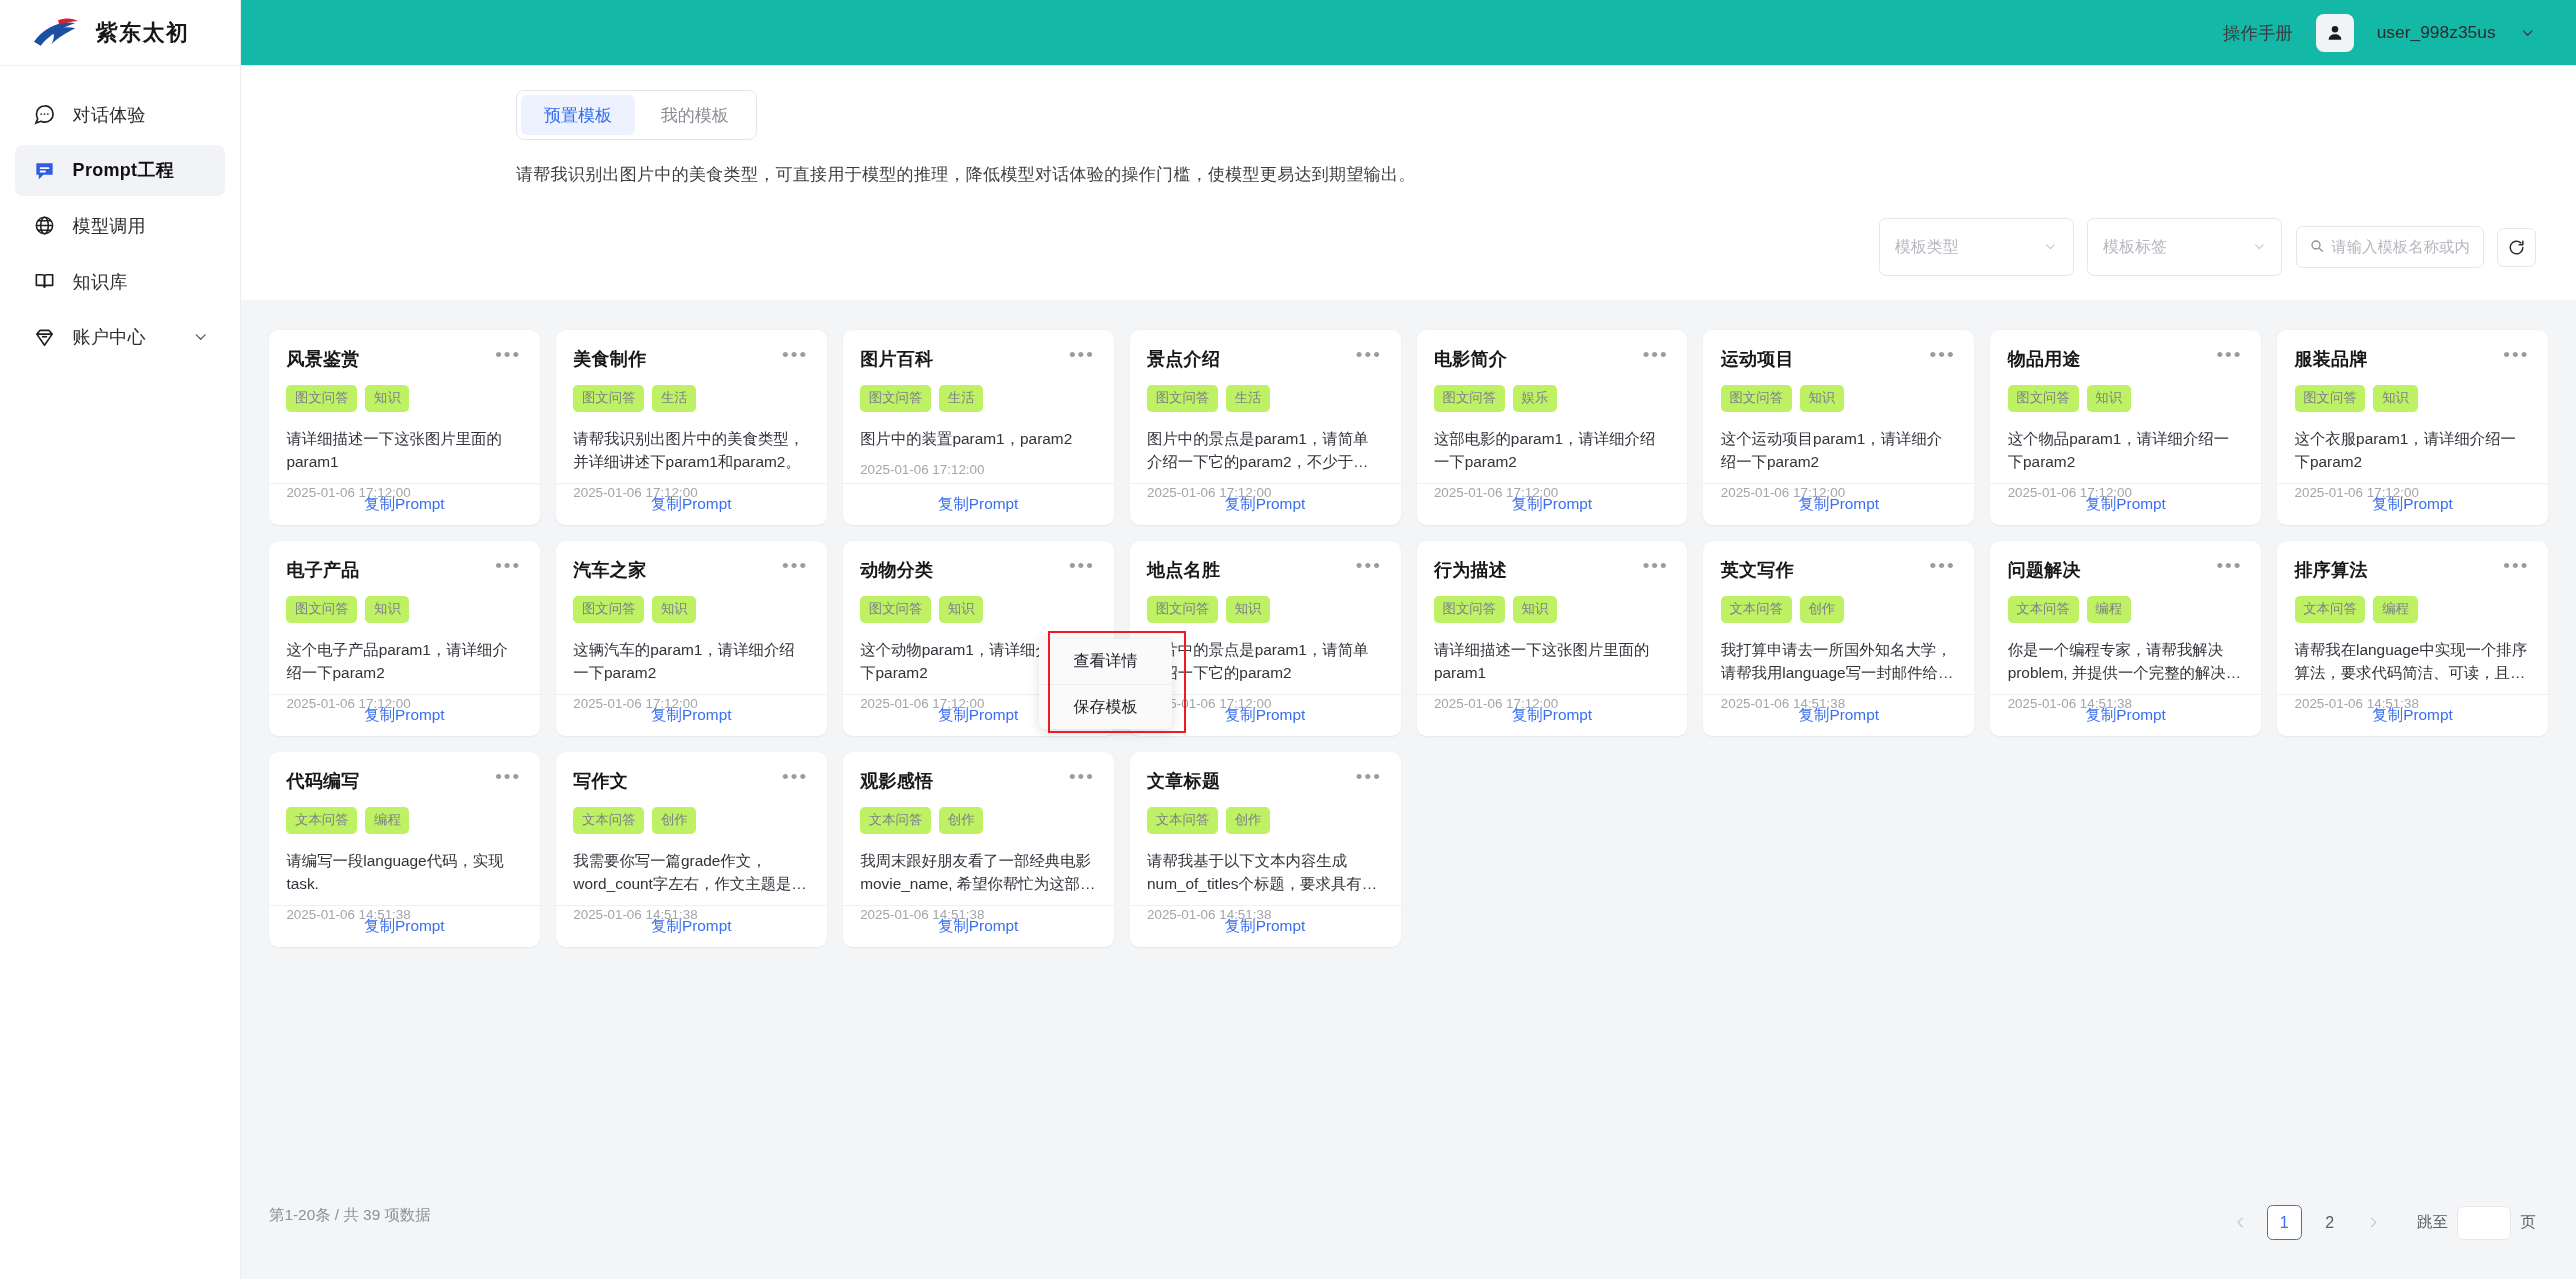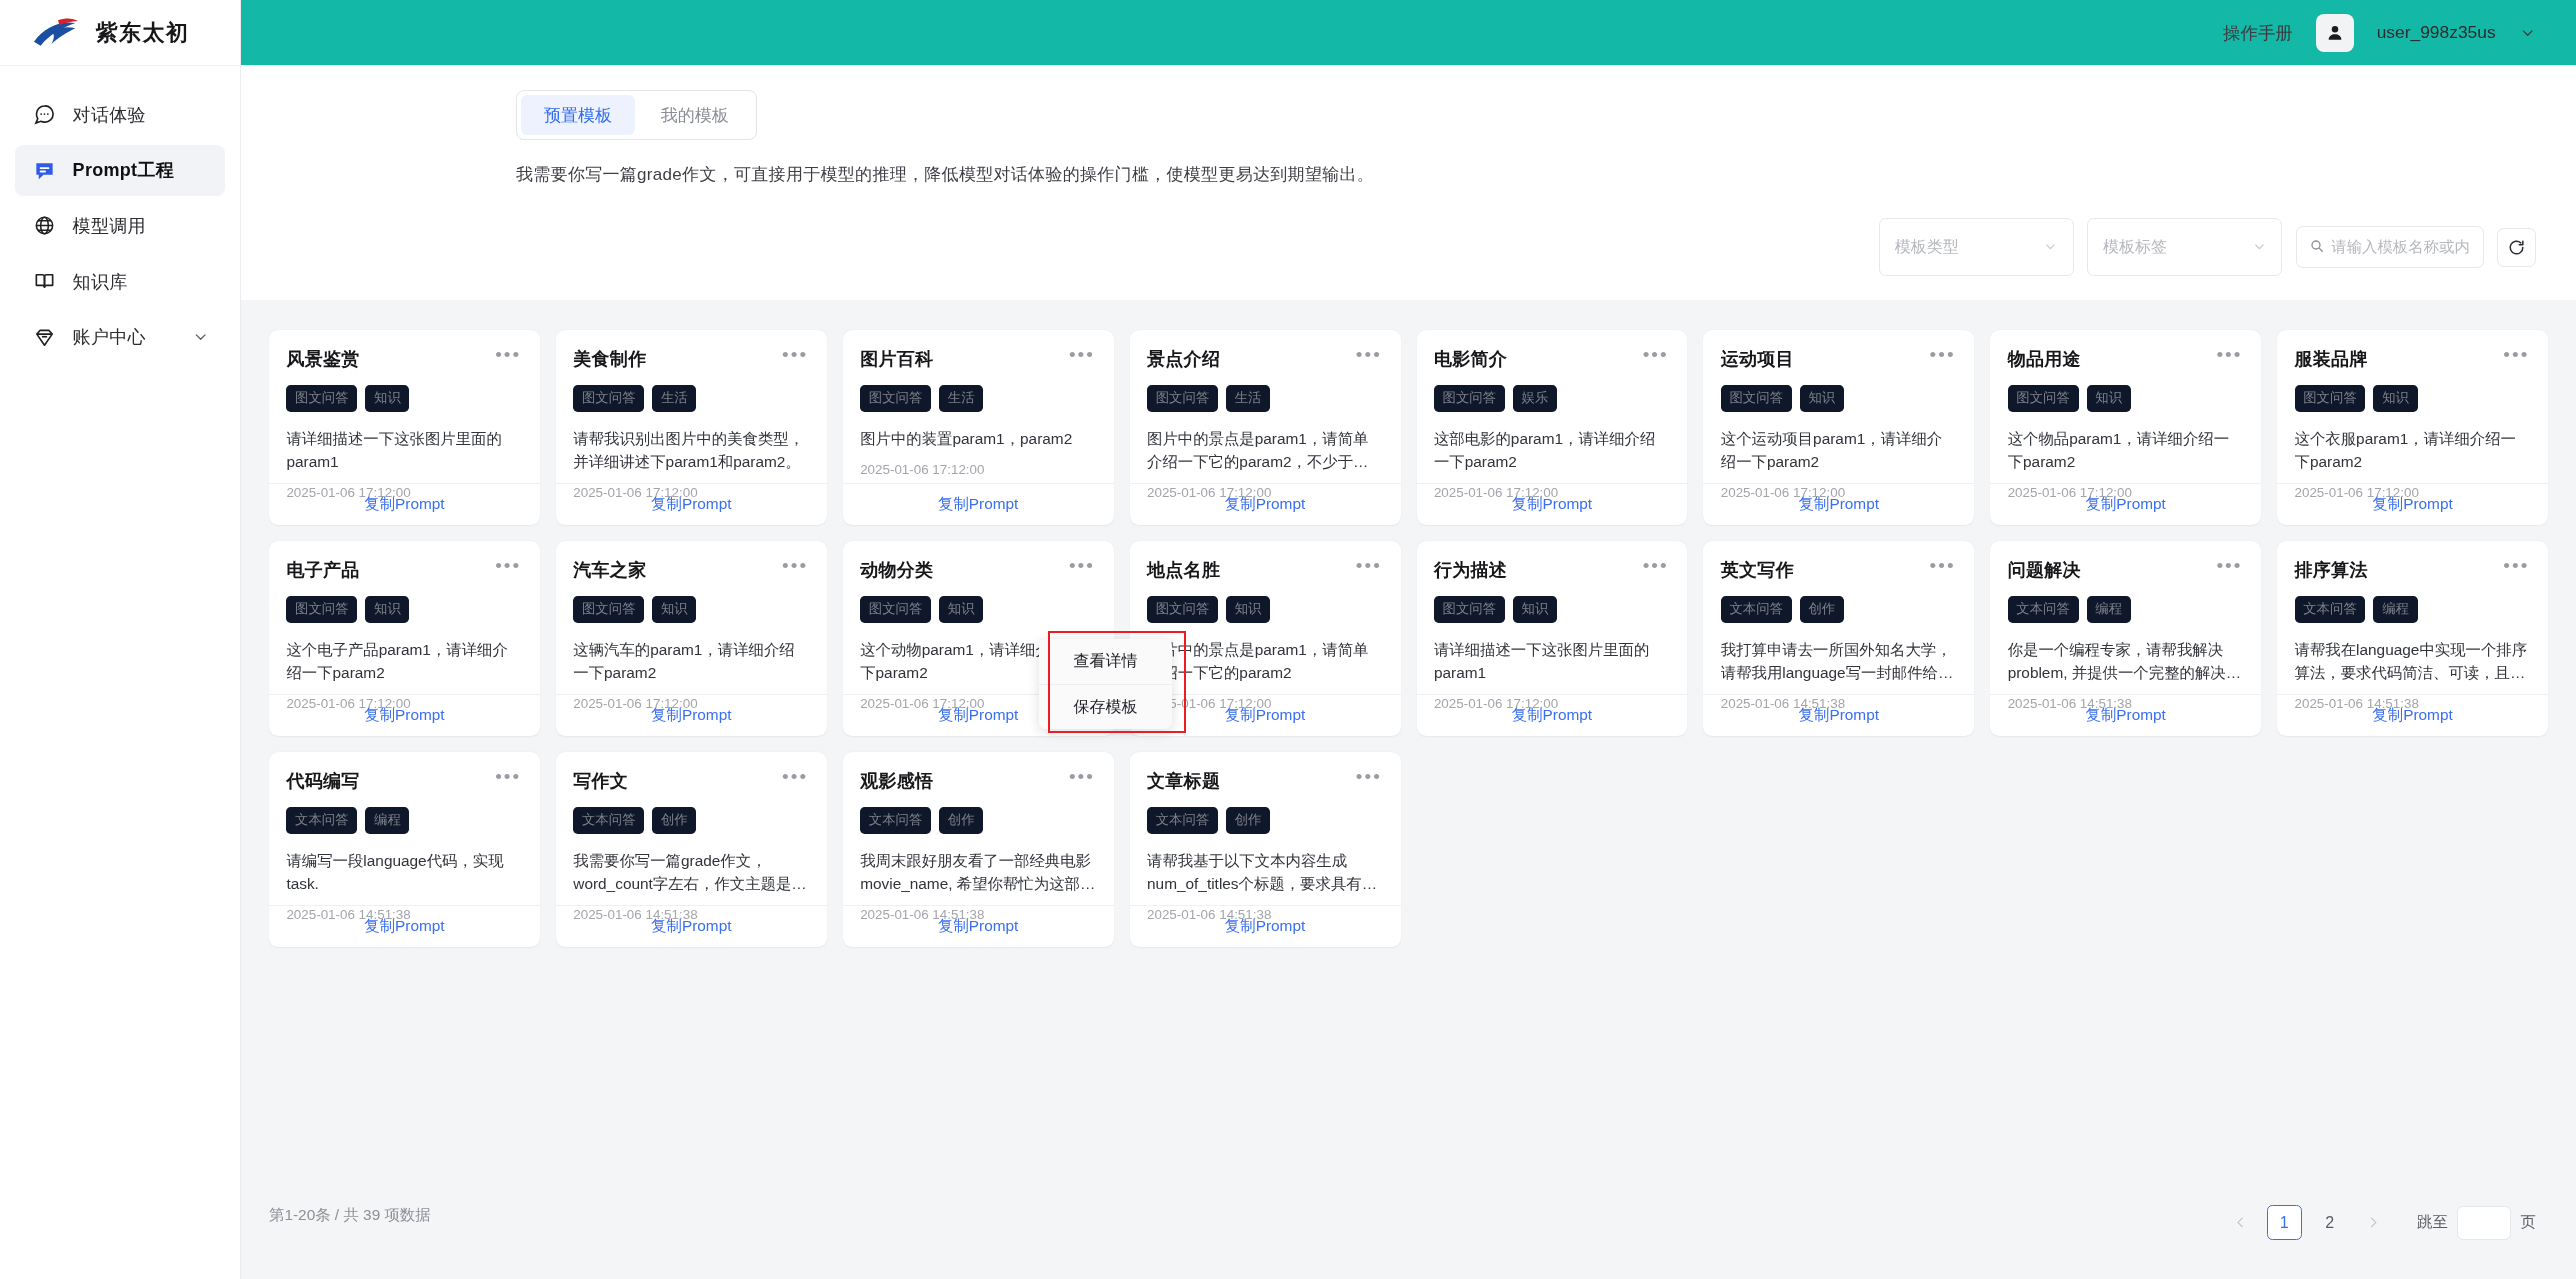--- a/index.html
+++ b/index.html
@@ -51,21 +51,21 @@
   
   .grid-area { flex:1; background:#f4f5f7; margin-top:24px; padding:29.5px 28px 0 28px; position:relative; overflow:hidden; }
   .grid { display:grid; grid-template-columns:repeat(8, 1fr); gap:16px 16px; }
 
   .card { background:#fff; border-radius:9.4px; box-shadow:0 0.7px 2px rgba(16,20,40,.06); display:flex; flex-direction:column; height:195px; }
   .card-body { padding:17.4px 17.4px 0 17.4px; flex:1; min-height:0; }
   .card-head { display:flex; align-items:flex-start; justify-content:space-between; }
   .card-title { font-size:18px; font-weight:700; color:#17171a; letter-spacing:0.3px; }
   .dots { font-size:19px; color:#9a9ca3; letter-spacing:2px; line-height:12px; cursor:pointer; padding:1.3px 1.3px 6.7px 9.4px; }
   .tags { display:flex; gap:8px; margin-top:13.4px; }
-  .tag { background:#0f172a; color:#7d808a; font-size:13.4px; padding:4.7px 8.7px; border-radius:4.7px; white-space:nowrap; }
+  .tag { background:#bef264; color:#7d808a; font-size:13.4px; padding:4.7px 8.7px; border-radius:4.7px; white-space:nowrap; }
   .card-text { margin-top:14.8px; font-size:15.4px; line-height:23px; color:#31333a; display:-webkit-box; -webkit-line-clamp:2; -webkit-box-orient:vertical; overflow:hidden; }
   .card-date { margin-top:12px; font-size:13.4px; color:#a3a5ac; }
   .card-foot { border-top:0.7px solid #f0f0f3; height:42px; display:flex; align-items:center; justify-content:center; cursor:pointer; }
   .card-foot span { color:#3a6ff0; font-size:15.4px; }
 
   
   .dropdown { position:absolute; left:798px; top:339px; width:133px; background:#fafafb; border-radius:6.7px; box-shadow:0 2.7px 12px rgba(20,22,40,.14); overflow:hidden; z-index:40; }
   .dd-item { height:45px; display:flex; align-items:center; justify-content:center; font-size:16px; color:#23242a; cursor:pointer; }
   .dd-item + .dd-item { border-top:0.7px solid #eeeef1; }
   .anno-box { position:absolute; left:807px; top:331px; width:138px; height:102px; border:2.7px solid #ee1c22; z-index:45; pointer-events:none; }
@@ -180,21 +180,21 @@
 
     <div class="content">
 
       <div class="tabs-wrap">
         <div class="tabs">
           <div class="tab active">预置模板</div>
           <div class="tab">我的模板</div>
         </div>
       </div>
 
-      <div class="desc">我需要你写一篇grade作文，可直接用于模型的推理，降低模型对话体验的操作门槛，使模型更易达到期望输出。</div>
+      <div class="desc">请帮我识别出图片中的美食类型，可直接用于模型的推理，降低模型对话体验的操作门槛，使模型更易达到期望输出。</div>
 
       <div class="filterbar">
         <div class="select-box">
           <span class="ph">模板类型</span>
           <span>
             <svg width="14.8" height="14.8" viewBox="0 0 24 24" fill="none" stroke="#c3c5cb" stroke-width="1.8" stroke-linecap="round" stroke-linejoin="round">
                 <path d="M6 9.5l6 6 6-6"></path>
               </svg>
           </span>
         </div>

